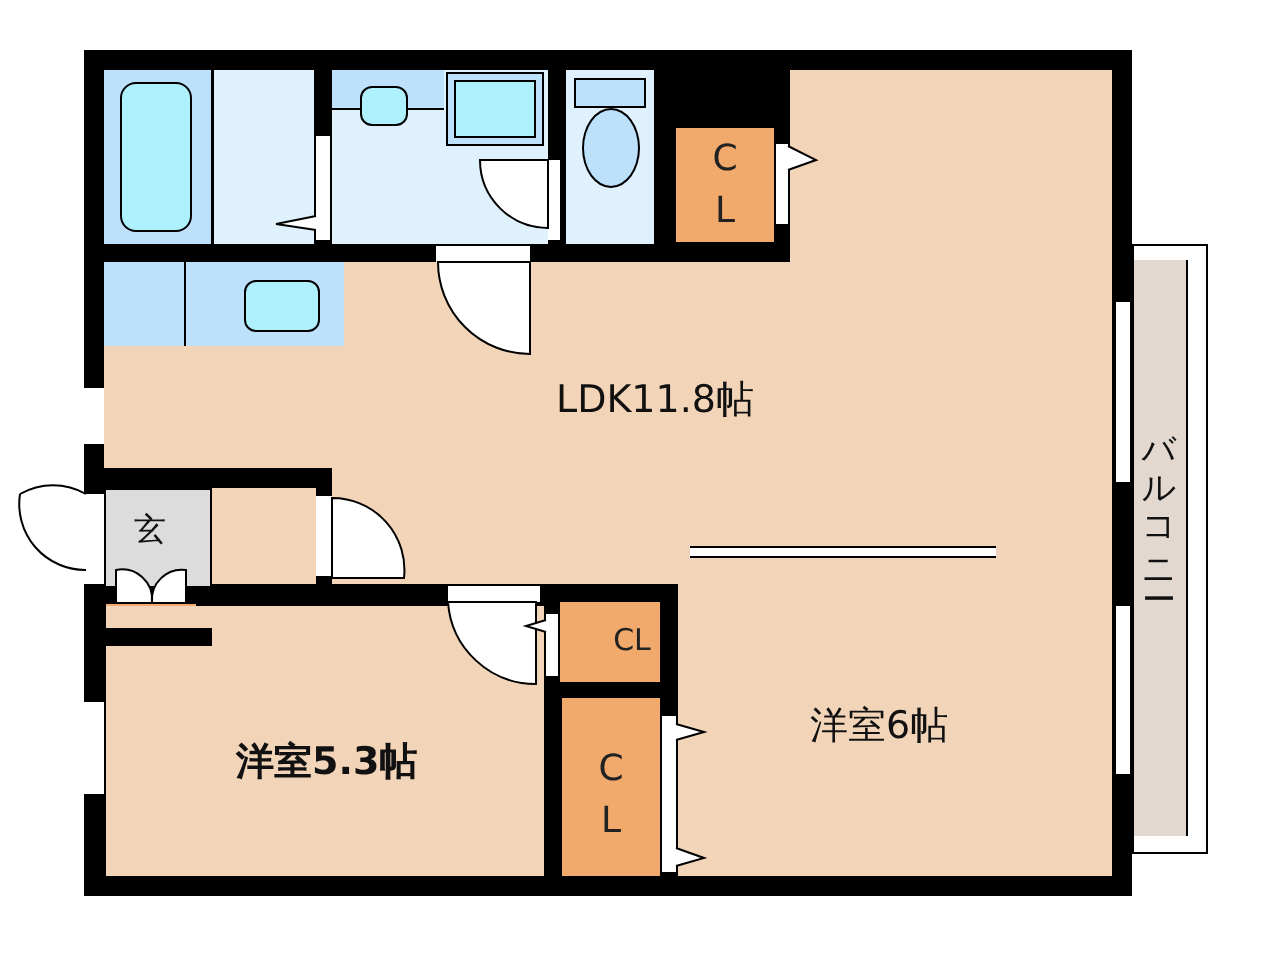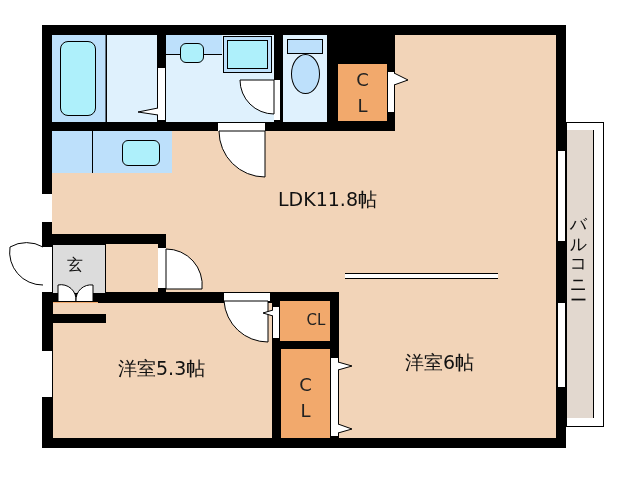--- a/index.html
+++ b/index.html
@@ -53,21 +53,21 @@
 <div class="abs" style="left:122px;top:140px;width:38px;height:26px;background:#aef0fb;border:1px solid #000;border-radius:6px;"></div>
 <div class="abs label" style="left:278px;top:187px;font-size:19px;">LDK11.8帖</div>
 
 <div class="abs genkan" style="left:53px;top:245px;width:52px;height:48px;"></div>
 <div class="abs label" style="left:67px;top:255px;font-size:16px;">玄</div>
 <div class="abs cl" style="left:53px;top:302px;width:45px;height:12px;"></div>
 
 <div class="abs room" style="left:53px;top:303px;width:219px;height:135px;"></div>
 <div class="abs room" style="left:106px;top:303px;width:166px;height:20px;"></div>
 <div class="abs wall" style="left:53px;top:314px;width:53px;height:9px;"></div>
-<div class="abs label" style="left:118px;top:356px;font-size:19px;">洋室5.3帖</div>
+<div class="abs label" style="left:118px;top:368px;font-size:19px;font-weight:bold;">洋室5.3帖</div>
 
 <div class="abs cl" style="left:280px;top:301px;width:50px;height:40px;"></div>
 <div class="abs label cl-label" style="left:280px;top:312px;width:72px;font-size:15px;">CL</div>
 
 <div class="abs cl" style="left:281px;top:349px;width:49px;height:89px;"></div>
 <div class="abs label cl-label" style="left:281px;top:375px;width:49px;font-size:18px;">C</div>
 <div class="abs label cl-label" style="left:281px;top:401px;width:49px;font-size:18px;">L</div>
 
 <div class="abs room" style="left:339px;top:283px;width:217px;height:155px;"></div>
 <div class="abs label" style="left:405px;top:350px;font-size:19px;">洋室6帖</div>

